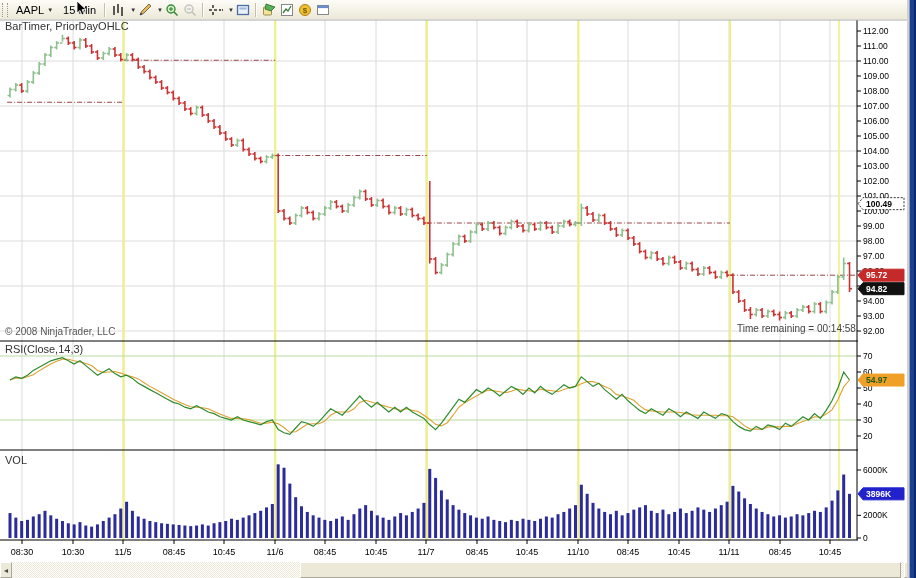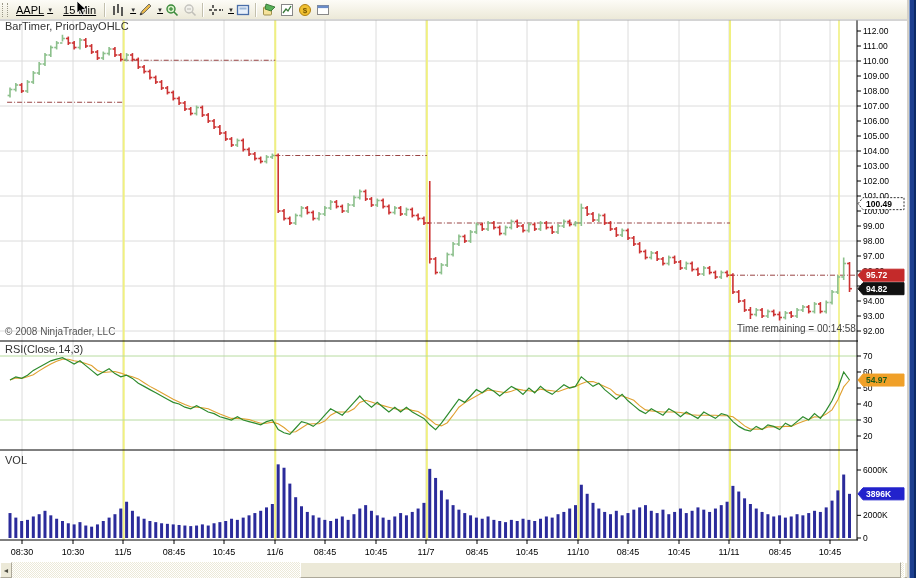--- a/index.html
+++ b/index.html
@@ -1,21 +1,21 @@
 <!DOCTYPE html>
 <html><head>
 <meta charset="utf-8">
 <style>
   html,body{margin:0;padding:0;}
   body{font-family:"Liberation Sans", sans-serif; background:#ece9d8;}
   #win{position:relative;width:916px;height:578px;background:#ffffff;overflow:hidden;}
   
   #toolbar{position:absolute;left:0;top:0;width:908px;height:19px;
     background:linear-gradient(#fdfcf7,#ece9d8);border-bottom:1px solid #c8c4b0;
-    display:flex;align-items:center;font-size:11px;color:#000;text-decoration:underline;}
+    display:flex;align-items:center;font-size:11px;color:#000;}
   .grip{width:4px;height:14px;margin:0 3px 0 2px;border-left:1px dotted #9a9787;border-right:1px dotted #9a9787;}
   .tb-item{display:flex;align-items:center;height:16px;padding:0 4px;border:1px solid transparent;border-radius:1px;}
   .tb-sep{width:1px;height:14px;background:#c3c0ae;border-right:1px solid #fff;margin:0 3px;}
   .dd{font-size:6px;margin-left:3px;color:#333;}
   .tb-ico{display:flex;align-items:center;justify-content:center;width:18px;height:16px;}
   
   #chart{position:absolute;left:0;top:19px;}
   
   #hscroll{position:absolute;left:0;top:562px;width:916px;height:16px;background:#f4f3ec;
     background-image:repeating-conic-gradient(#ffffff 0 25%, #ece9d8 0 50%);background-size:2px 2px;}

